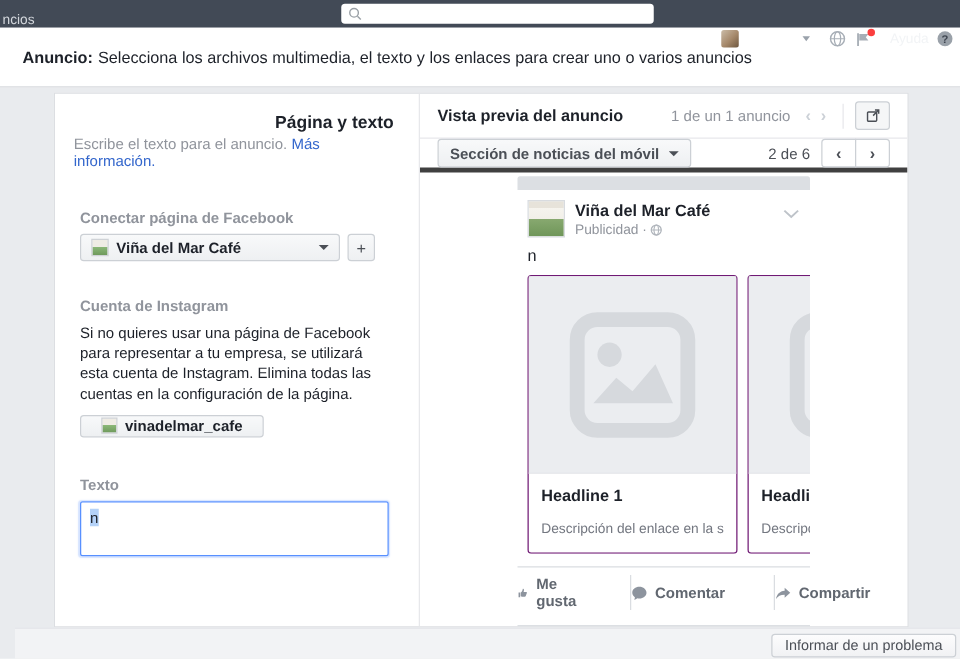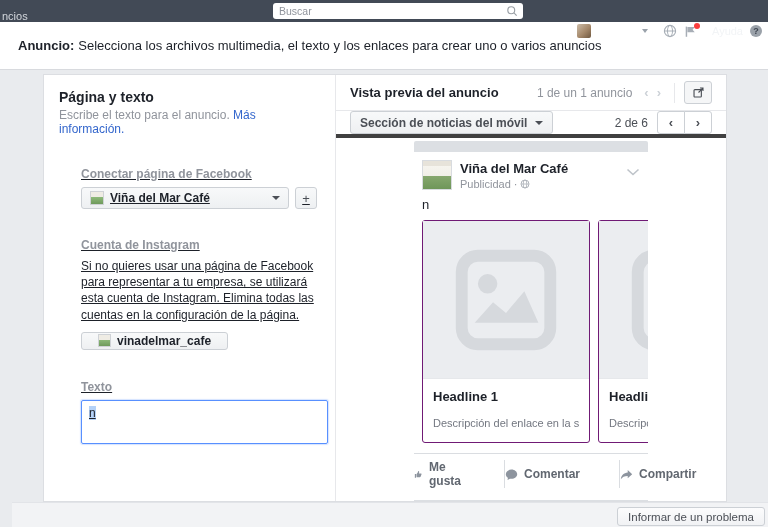--- a/index.html
+++ b/index.html
@@ -25,24 +25,24 @@
 
   
   .banner { height:48px; background:#fff; border-bottom:1px solid #d8dade; display:flex; align-items:center; padding-left:18px; font-size:13px; }
   .banner b { margin-right:4px; }
 
   
   .main-panel { position:absolute; left:43px; top:74px; width:684px; height:428px; background:#fff; border:1px solid #dcdee2; display:flex; overflow:hidden; }
 
   
   .left-col { width:292px; min-width:292px; border-right:1px solid #e7e8eb; padding:14px 20px 0 15px; }
-  .panel-title { font-size:14px; font-weight:bold; }
+  .panel-title { font-size:14px; font-weight:bold;text-align:right; }
   .panel-sub { font-size:12px; color:#90949c; margin-top:3px; }
   .link { color:#3366cc; cursor:pointer; text-decoration:none; }
-  .subsection { margin-left:22px; width:247px;text-decoration:underline; }
+  .subsection { margin-left:5px; width:247px; }
   .sec-heading { font-size:12px; font-weight:bold; color:#90949c; margin-bottom:6px; }
   .sec-desc { font-size:12px; color:#1d2129; line-height:1.35; margin-bottom:9px; }
   .mt-lg { margin-top:31px; } .mt-md { margin-top:29px; }
   .select-row { display:flex; }
   .fb-select { width:208px; height:22px; border:1px solid #ccd0d5; border-radius:3px; background:linear-gradient(#f8f9fa,#eef0f2); display:flex; align-items:center; padding:0 8px; font-size:12px; font-weight:bold; cursor:pointer; }
   .page-thumb { width:14px; height:14px; margin-right:6px; border:1px solid #cfd2d6; background:linear-gradient(#efece4 45%, #8cb878 45%, #6f9a5c 100%); }
   .caret { margin-left:auto; width:0; height:0; border-left:4px solid transparent; border-right:4px solid transparent; border-top:4px solid #4b4f56; }
   .plus-btn { width:22px; height:22px; margin-left:6px; border:1px solid #ccd0d5; border-radius:3px; background:linear-gradient(#f8f9fa,#eef0f2); font-size:13px; color:#4b4f56; display:flex; align-items:center; justify-content:center; cursor:pointer; }
   .ig-chip { display:inline-flex; align-items:center; height:18px; padding:0 16px; border:1px solid #ccd0d5; border-radius:3px; background:linear-gradient(#f8f9fa,#eef0f2); font-size:12px; font-weight:bold; cursor:pointer; }
   .ig-chip .page-thumb { width:13px; height:13px; }
@@ -90,21 +90,20 @@
   
   .footer-strip { position:absolute; left:12px; bottom:0; width:768px; height:25px; background:#f2f3f5; border-top:1px solid #e2e4e8; }
   .report-btn { position:absolute; right:15px; top:4px; height:19px; padding:0 10px; border:1px solid #ccd0d5; border-radius:3px; background:linear-gradient(#fcfcfd,#f1f2f4); font-size:11.5px; color:#4b4f56; display:flex; align-items:center; cursor:pointer; font-family:inherit; }
 </style>
 </head>
 <body>
 
 <div class="navbar">
   <span class="nav-page-label">ncios</span>
   <div class="nav-search">
-    <input placeholder="Buscar" style="">
     <span class="search-btn">
       <svg width="12" height="12" viewBox="0 0 16 16">
           <circle cx="7" cy="7" r="4.6" fill="none" stroke="#9aa0a6" stroke-width="1.5"></circle>
           <line x1="10.6" y1="10.6" x2="14.2" y2="14.2" stroke="#9aa0a6" stroke-width="1.5"></line>
         </svg>
     </span>
   </div>
   <div class="nav-right">
     <span class="nav-sep"></span>
     <span class="nav-avatar"></span>

